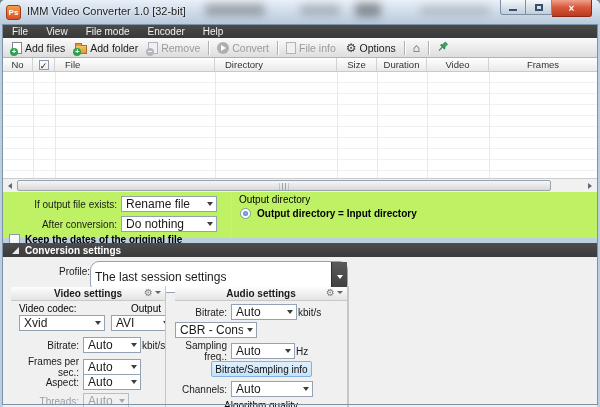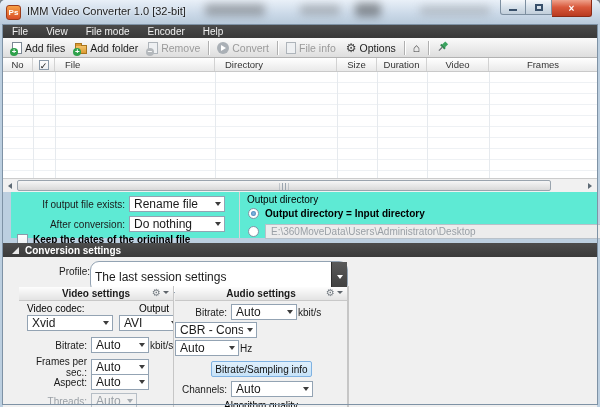--- a/index.html
+++ b/index.html
@@ -75,21 +75,21 @@
              border-top:1px solid #cccccc; }
   .harrow { position:absolute; top:4px; width:0; height:0; }
   .harrow.l { left:5px; border-top:3.5px solid transparent; border-bottom:3.5px solid transparent; border-right:4px solid #5e6a75; }
   .harrow.r { right:5px; border-top:3.5px solid transparent; border-bottom:3.5px solid transparent; border-left:4px solid #5e6a75; }
   .hthumb { position:absolute; left:14px; top:1px; width:534px; height:11px; border:1px solid #9aa4ae;
             border-radius:2px; background:linear-gradient(#f6f6f6,#d9d9d9); }
   .hgrip { position:absolute; left:50%; top:2px; width:9px; height:7px; transform:translateX(-50%);
            background:repeating-linear-gradient(90deg,#9aa4ae 0 1px,transparent 1px 3px); }
 
   
-  .options { position:absolute; left:11px; right:3px; top:192px; height:46px; background:#5eead4; font-size:10px; }
+  .options { position:absolute; left:3px; right:3px; top:192px; height:46px; background:#bef264; font-size:10px; }
   .opt-left { position:absolute; left:0; top:0; bottom:0; width:228px; }
   .opt-right { position:absolute; left:228px; right:0; top:0; bottom:0; border-left:1px solid #d6d6d6; }
   .opt-row { position:absolute; display:flex; align-items:center; }
   .opt-label { width:113px; text-align:right; padding-right:4px; color:#1a1a1a; }
   .cb { width:11px; height:11px; border:1px solid #8a9aaa; background:linear-gradient(#fdfdfd,#edf1f4);
         display:inline-block; flex:none; }
   .radio { width:11px; height:11px; border:1px solid #7f93a5; border-radius:50%; background:#fff;
            position:relative; flex:none; }
   .radio.sel:after { content:""; position:absolute; left:2px; top:2px; width:5px; height:5px;
            border-radius:50%; background:radial-gradient(#7fb4de 20%,#2a6fa8); }
@@ -115,21 +115,21 @@
   .bottom { position:absolute; left:3px; right:3px; top:257px; bottom:0; background:#f0f0f0; font-size:10px; }
   .leftcol { position:absolute; left:0; top:0; bottom:0; width:345px; }
   .profile-row { position:absolute; left:0; top:0; width:345px; height:29px; }
   .profile-label { position:absolute; left:56px; top:9px; color:#1a1a1a; }
   .profile-combo { position:absolute; left:87px; top:4px; width:258px; height:32px;border-radius:9px; }
   .profile-combo .carrow { width:16px; height:100%; background:linear-gradient(#5a5a5a,#3c3c3c);
              border-left:1px solid #2e2e2e; }
   .profile-combo .carrow:before { border-top-color:#fff; }
   .panels { position:absolute; left:0; top:29px; bottom:0; right:0; }
   .panel { position:absolute; top:0; bottom:0; overflow:hidden; }
-  .panel.video { left:16px; width:155px; border-right:1px solid #c6c6c6; }
+  .panel.video { left:8px; width:155px; border-right:1px solid #c6c6c6; }
   .panel.audio { left:172px; width:173px; border-right:1px solid #c6c6c6; }
   .phead { position:absolute; left:0; right:0; top:1px; height:14px;
            background:linear-gradient(#fdfdfd,#e3e3e3); border-bottom:1px solid #c8c8c8;
            font-weight:bold; color:#1a1a1a; display:flex; align-items:center; justify-content:center; }
   .pgear { position:absolute; right:4px; top:0; display:flex; align-items:center; gap:1px; color:#767d84;
            font-weight:normal; }
   .pgear:after { content:""; width:0; height:0; border-left:3px solid transparent;
            border-right:3px solid transparent; border-top:3.5px solid #5e646a; margin-left:1px; }
   .prow { position:absolute; display:flex; align-items:center; }
   .rlab { text-align:right; padding-right:4px; color:#1a1a1a; flex:none; }
@@ -287,26 +287,20 @@
       </div>
     </div>
     <div class="opt-right">
       <div class="opt-row" style="left:7px; top:2px;">
         <span>Output directory</span>
       </div>
       <div class="opt-row" style="left:8px; top:16px; gap:6px;">
         <span class="radio sel"></span>
         <span style="font-weight:bold">Output directory = Input directory</span>
       </div>
-      <div class="opt-row" style="left:8px; top:32px; gap:6px;">
-        <span class="radio"></span>
-        <div class="path-box">
-          <span>E:\360MoveData\Users\Administrator\Desktop</span>
-        </div>
-      </div>
 
     </div>
   </div>
 
   <div class="convbar">
     <span class="tri-collapse"></span>
     <span>Conversion settings</span>
   </div>
 
   <div class="bottom">
@@ -387,20 +381,21 @@
             </div>
             <span class="unit">kbit/s</span>
           </div>
           <div class="prow" style="left:0; top:36px;">
             <div class="combo" style="width:82px">
               <span class="cval">CBR - Constant</span>
                 <span class="carrow"></span>
             </div>
           </div>
           <div class="prow" style="left:0; top:54px;">
+            <span class="rlab" style="width:56px">Sampling freq.:</span>
             <div class="combo" style="width:64px">
               <span class="cval">Auto</span>
                 <span class="carrow"></span>
             </div>
             <span class="unit">Hz</span>
           </div>
           <div class="info-btn">Bitrate/Sampling info</div>
           <div class="prow" style="left:0; top:95px;">
             <span class="rlab" style="width:56px">Channels:</span>
             <div class="combo" style="width:82px">

